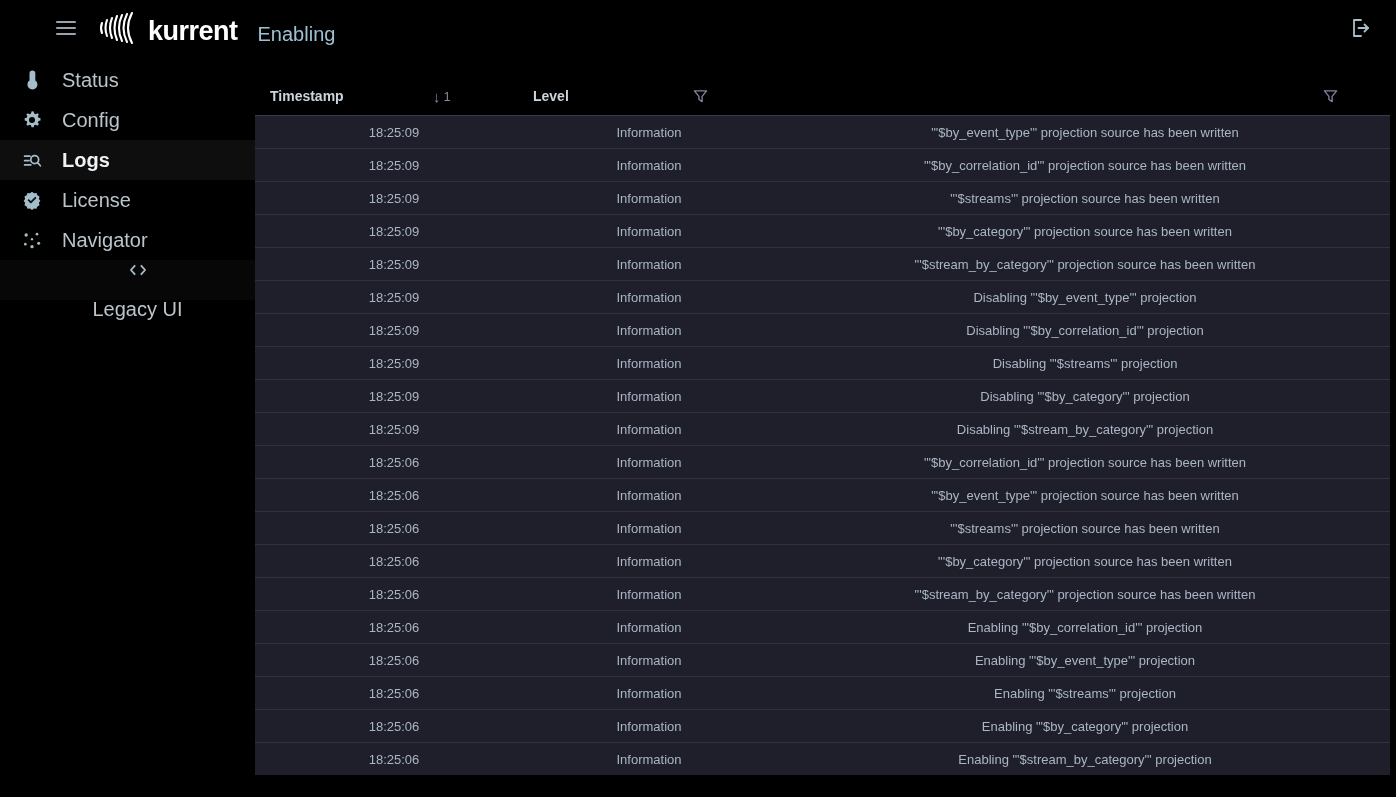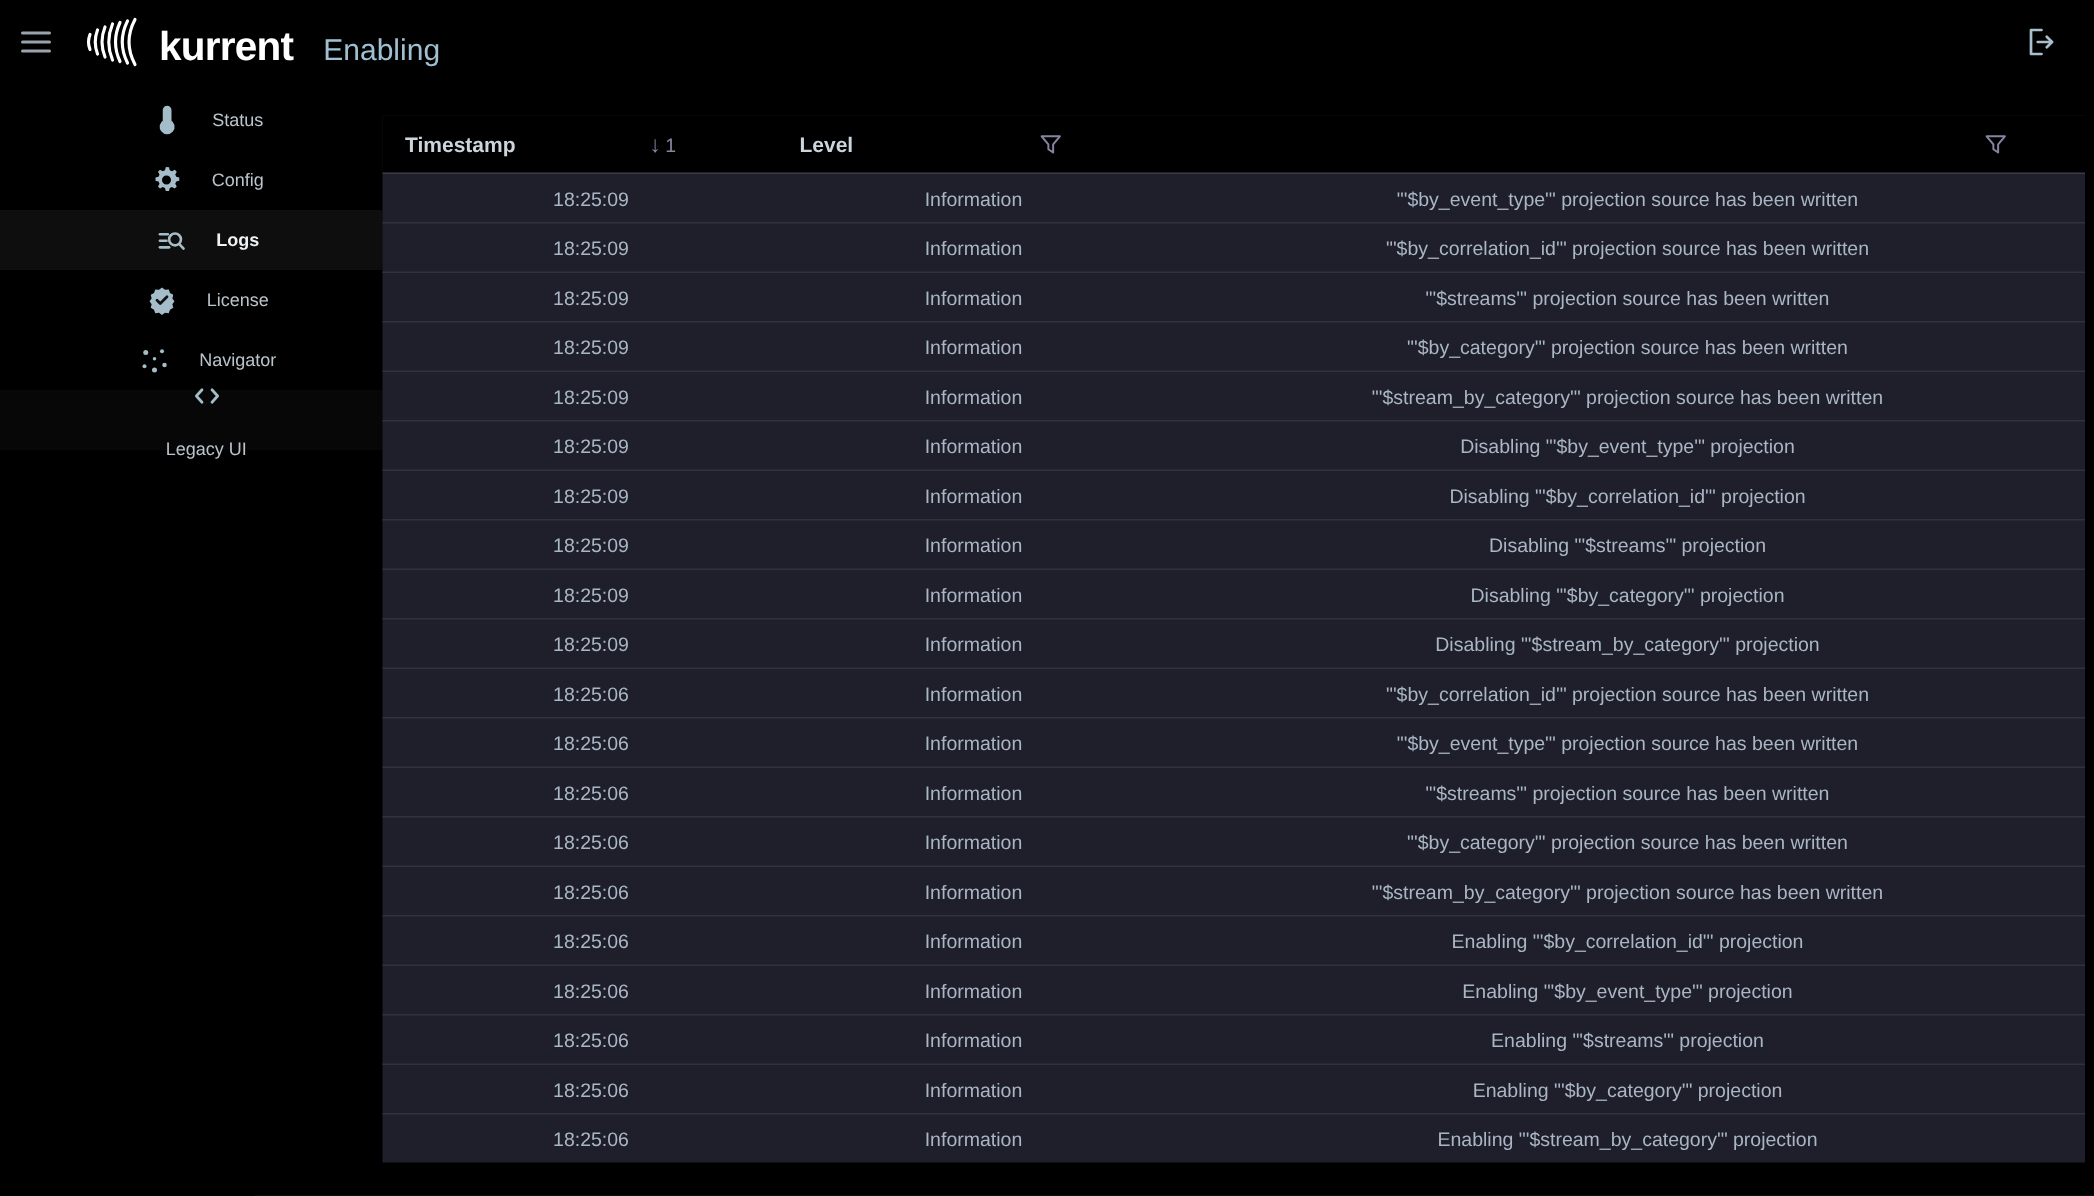--- a/index.html
+++ b/index.html
@@ -10,20 +10,21 @@
     color: #a9b6c4;
   }
 
   
   .topbar {
     height: 56px;
     display: flex;
     align-items: center;
     padding: 0 22px 0 14px;
     background: #000;
+    margin-left: 42px;
   }
   .hamburger {
     width: 26px; height: 26px;
     display: flex; flex-direction: column; justify-content: center; gap: 4px;
     cursor: pointer; margin-right: 16px;
   }
   .hamburger span { display: block; height: 2px; width: 20px; background: #9aa3ab; border-radius: 1px; }
   .brand { display: flex; align-items: flex-end; gap: 10px; }
   .brand-mark { display: flex; align-items: center; }
   .brand-word {
@@ -37,21 +38,21 @@
   .topbar-spacer { flex: 1; }
   .logout-btn { width: 28px; height: 28px; cursor: pointer; display:flex; align-items:center; justify-content:center; }
 
   
   .sidebar {
     position: absolute; left: 0; top: 60px; width: 255px;
   }
   .side-item {
     height: 40px; display: flex; align-items: center; gap: 18px;
     padding-left: 20px; cursor: pointer;
-    color: #bac4cb; font-size: 12px; justify-content: center;
+    color: #bac4cb; font-size: 20px;
   }
   .side-item .icn { width: 24px; height: 24px; display:flex; align-items:center; justify-content:center; color:#a5bcc9; }
   .side-item.active { background: rgba(255,255,255,0.055); color: #eef2f5; font-weight: 700; }
   .side-item.subtle { background: rgba(255,255,255,0.028); flex-direction: column; }
 
   
   .log-table {
     position: absolute; left: 255px; top: 77px; width: 1135px;
     background: #1f1f2b;
   }

